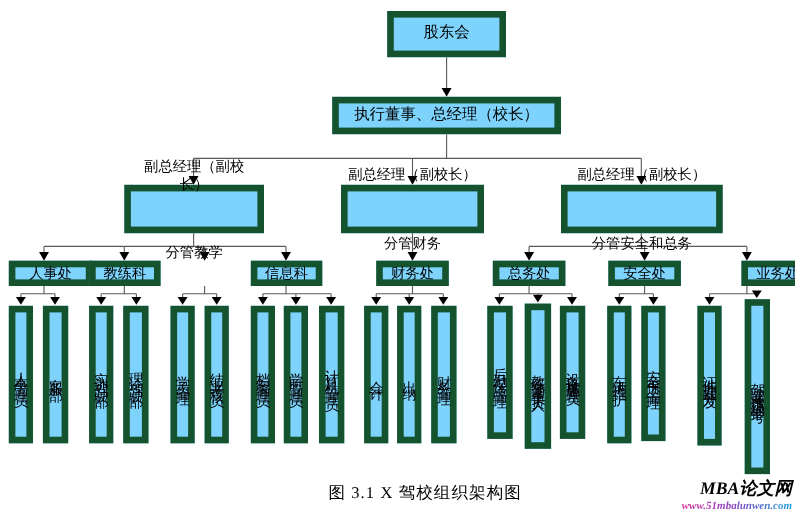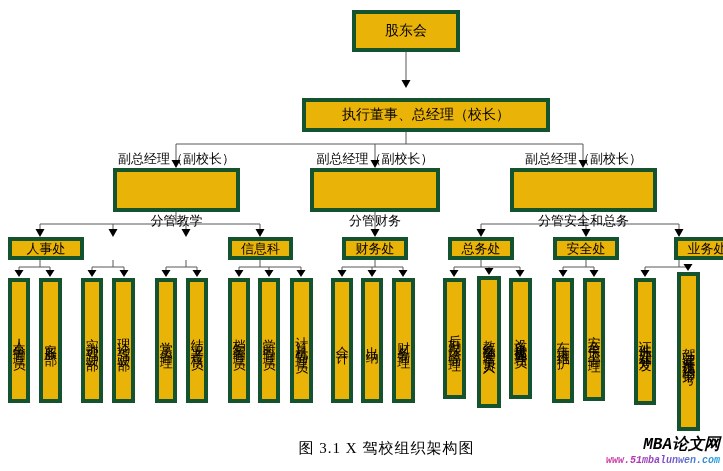--- a/index.html
+++ b/index.html
@@ -1,23 +1,23 @@
 <!DOCTYPE html>
 <html><head>
 <meta charset="utf-8">
 <style>
   html,body{margin:0;padding:0;}
   #page{position:relative;width:723px;height:471px;background:#ffffff;overflow:hidden;
         font-family:"Liberation Serif","DejaVu Serif",serif;color:#000;}
   svg.wires{position:absolute;left:0;top:0;width:723px;height:471px;pointer-events:none;}
-  .box{position:absolute;box-sizing:border-box;border:4px solid #14532d;background:#eab308;
+  .box{position:absolute;box-sizing:border-box;border:6px solid #14532d;background:#7dd3fc;
        display:flex;align-items:center;justify-content:center;text-align:center;
        font-size:13px;line-height:1.35;}
   .lvl1{left:352px;top:10px;width:108px;height:42px;font-size:14px;}
-  .lvl2{left:302px;top:88px;width:248px;height:34px;font-size:14px;margin-top:10px;}
+  .lvl2{left:302px;top:88px;width:208px;height:34px;font-size:14px;}
   .dep{flex-direction:column;height:44px;top:168px;gap:44px;}
   .dep0{left:113px;width:127px;}
   .dep1{left:310px;width:130px;}
   .dep2{left:510px;width:147px;}
   .dp{top:237px;height:23px;}
   .dp0{left:8px;width:76px;}
   .dp1{left:81px;width:65px;}
   .dp2{left:154px;width:65px;}
   .dp3{left:228px;width:65px;}
   .dp4{left:342px;width:66px;}
@@ -42,21 +42,21 @@
   .st12{left:443px;top:278px;width:23px;height:121px;}
   .st13{left:477px;top:276px;width:24px;height:132px;}
   .st14{left:509px;top:278px;width:23px;height:121px;}
   .st15{left:552px;top:278px;width:22px;height:125px;}
   .st16{left:583px;top:278px;width:22px;height:123px;}
   .st17{left:634px;top:278px;width:22px;height:127px;}
   .st18{left:677px;top:272px;width:23px;height:159px;}
   .caption{position:absolute;left:0;top:439px;width:100%;text-align:center;
            font-size:15px;letter-spacing:1px;padding-left:25px;}
   .watermark{position:absolute;right:3px;top:436px;text-align:right;
-             font-family:Liberation Mono, monospace;font-style:italic;}
+             font-family:Liberation Serif, serif;font-style:italic;}
   .wm-title{font-size:16px;font-weight:bold;color:#000;line-height:18px;}
   .wm-url{font-size:10px;font-weight:bold;line-height:13px;
           background:linear-gradient(90deg,#d6309a 0%,#8d41c0 45%,#18a0dc 100%);
           -webkit-background-clip:text;background-clip:text;color:transparent;}
 </style>
 </head>
 <body>
 
 <div id="page">
 
@@ -121,20 +121,21 @@
   <div class="box dep dep1">
     <span>副总经理（副校长）</span>
     <span>分管财务</span>
   </div>
   <div class="box dep dep2">
     <span>副总经理（副校长）</span>
     <span>分管安全和总务</span>
   </div>
 
   <div class="box dp dp0">人事处</div>
+  <div class="box dp dp1">教练科</div>
   <div class="box dp dp3">信息科</div>
   <div class="box dp dp4">财务处</div>
   <div class="box dp dp5">总务处</div>
   <div class="box dp dp6">安全处</div>
   <div class="box dp dp7">业务处</div>
 
   <div class="box vbox st0">
     <span>人事管理员</span>
     </div>
   <div class="box vbox st1">

